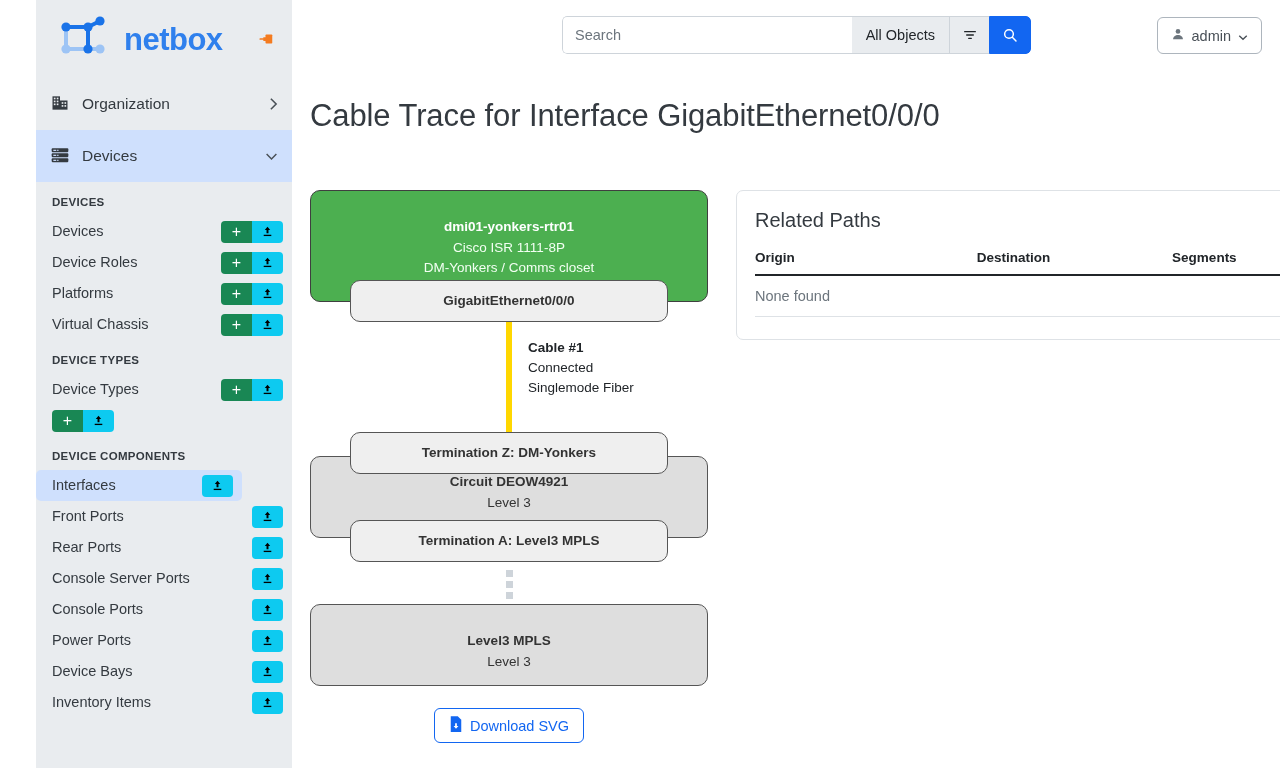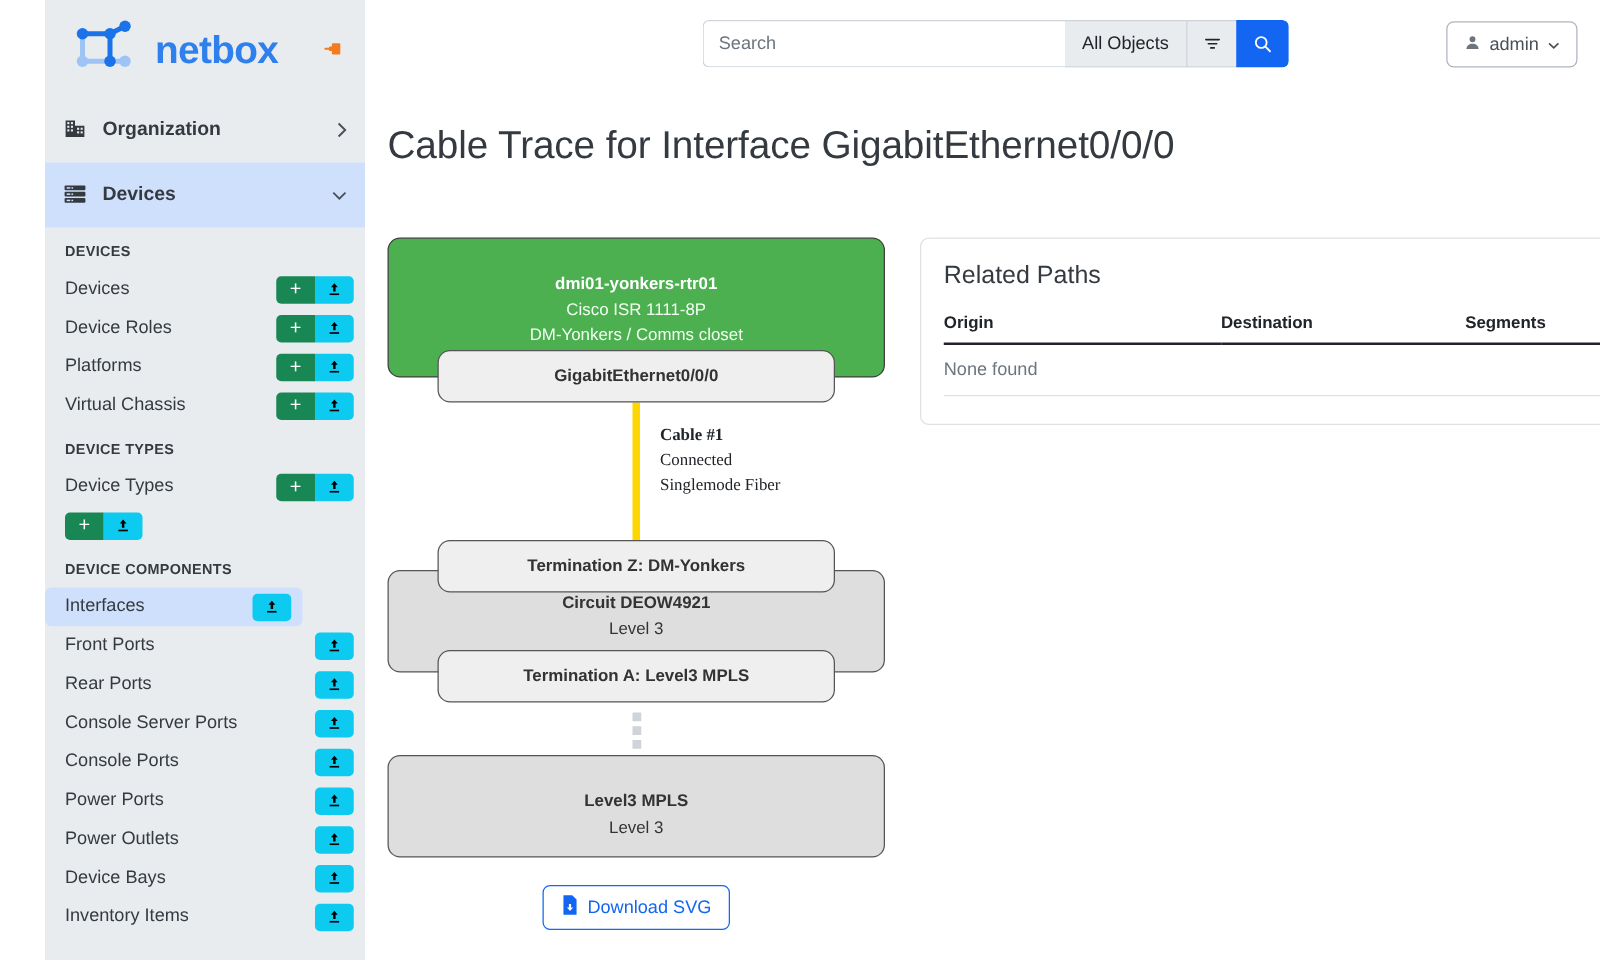--- a/index.html
+++ b/index.html
@@ -46,21 +46,21 @@
   .nav-group {
     display: flex; align-items: center;
     height: 52px;
     padding: 0 14px 0 14px;
     cursor: pointer;
     gap: 12px;
   }
   .nav-group.active { background: #cfe0fd; }
   .nav-group-label {
     font-size: 15.5px;
-    font-weight: 700;
+    font-weight: 400;
     color: #343a40;
     flex: 1;
   }
   .chev { color: #495057; font-size: 13px; display:flex; align-items:center;}
 
   .nav-section-title {
     font-size: 11.5px;
     font-weight: 700;
     color: #343a40;
     letter-spacing: 0.3px;
@@ -245,21 +245,20 @@
     padding-top: 26px;
   }
 
   
   .stack { position: relative; }
   .iface-overlay { position: relative; margin-top: -22px; z-index: 3; }
 
   .cable-seg {
     height: 110px;
     position: relative;
-    font-family: Liberation Serif, serif;
   }
   .cable-line {
     position: absolute;
     left: 199px;
     top: 0;
     width: 6px;
     height: 110px;
     background: #ffd700;
     transform: translateX(-3px);
   }
@@ -577,31 +576,20 @@
       <span class="btn-group">
         <button class="mini-btn imp solo">
           <svg width="13" height="13" viewBox="0 0 24 24" fill="#000" aria-hidden="true">
               <path d="M12 3l5 6h-3.2v6h-3.6V9H7z"></path>
               <rect x="5" y="18" width="14" height="2.4"></rect>
             </svg>
         </button>
       </span>
     </div>
     <div class="nav-item">
-      <span class="nav-item-label">Power Outlets</span>
-      <span class="btn-group">
-        <button class="mini-btn imp solo">
-          <svg width="13" height="13" viewBox="0 0 24 24" fill="#000" aria-hidden="true">
-              <path d="M12 3l5 6h-3.2v6h-3.6V9H7z"></path>
-              <rect x="5" y="18" width="14" height="2.4"></rect>
-            </svg>
-        </button>
-      </span>
-    </div>
-    <div class="nav-item">
       <span class="nav-item-label">Device Bays</span>
       <span class="btn-group">
         <button class="mini-btn imp solo">
           <svg width="13" height="13" viewBox="0 0 24 24" fill="#000" aria-hidden="true">
               <path d="M12 3l5 6h-3.2v6h-3.6V9H7z"></path>
               <rect x="5" y="18" width="14" height="2.4"></rect>
             </svg>
         </button>
       </span>
     </div>

